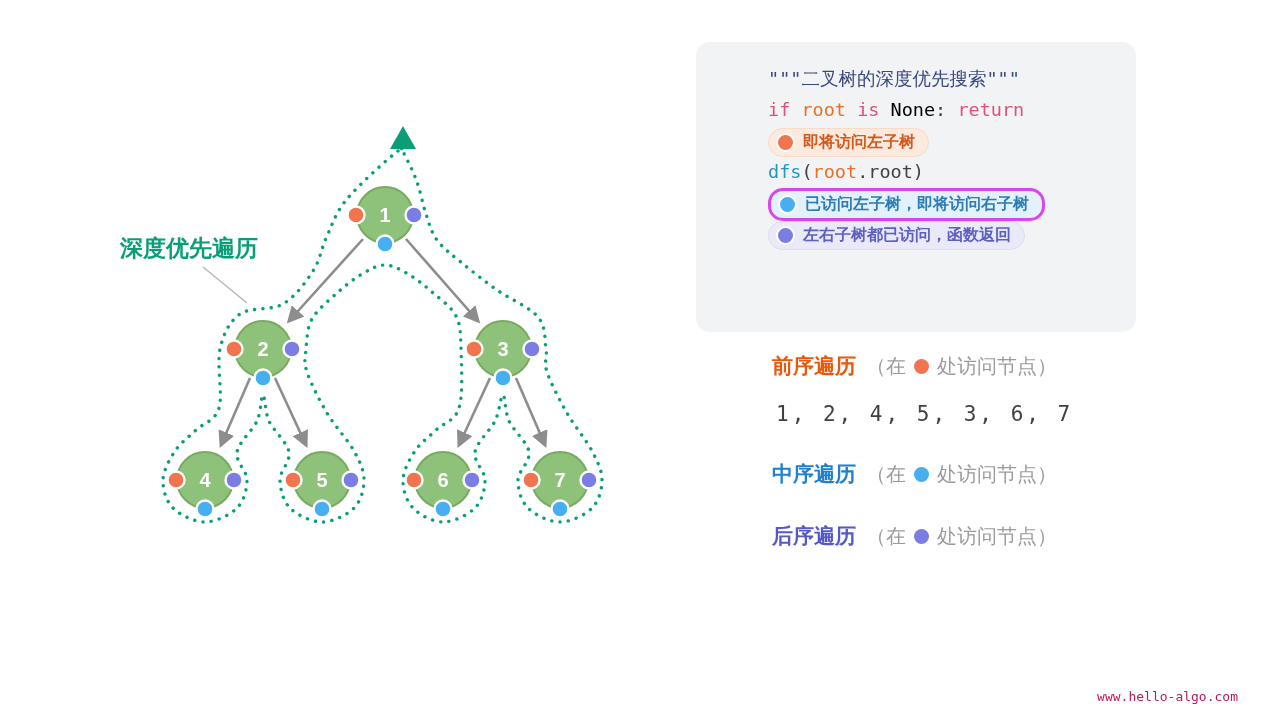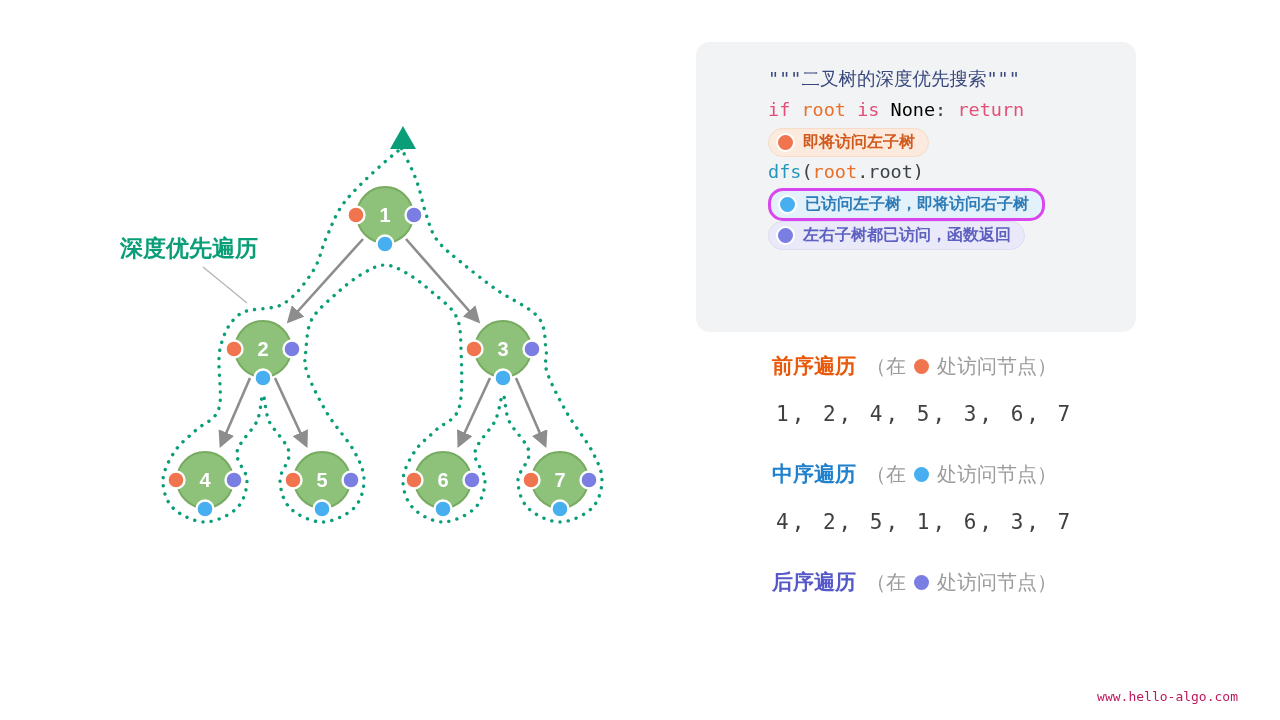--- a/index.html
+++ b/index.html
@@ -185,21 +185,20 @@
   </section>
   <section class="legend-group">
     <div class="legend-title-row">
       <span class="lg-title t-blue">中序遍历</span>
       <span class="lg-note">
           <span>（在</span>
           <span class="dot dot-blue"></span>
           <span>处访问节点）</span>
         </span>
     </div>
-    <div class="lg-seq">4, 2, 5, 1, 6, 3, 7</div>
   </section>
   <section class="legend-group">
     <div class="legend-title-row">
       <span class="lg-title t-purple">后序遍历</span>
       <span class="lg-note">
           <span>（在</span>
           <span class="dot dot-purple"></span>
           <span>处访问节点）</span>
         </span>
     </div>

